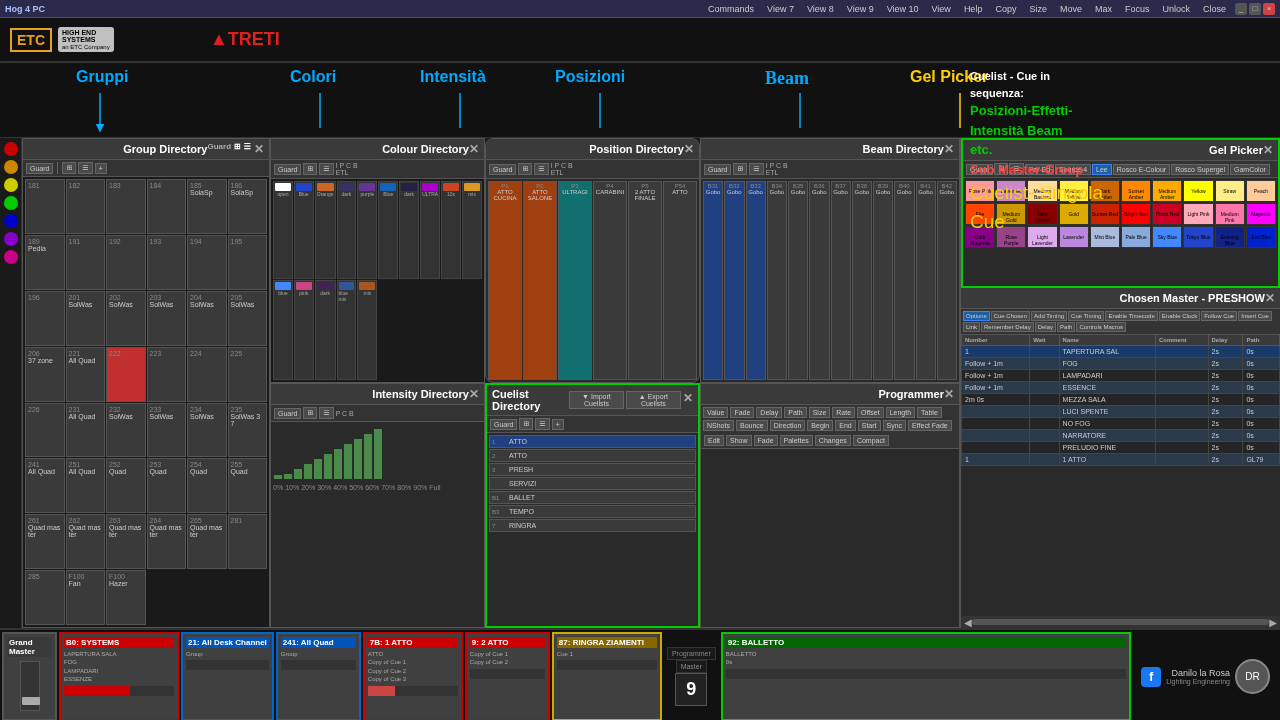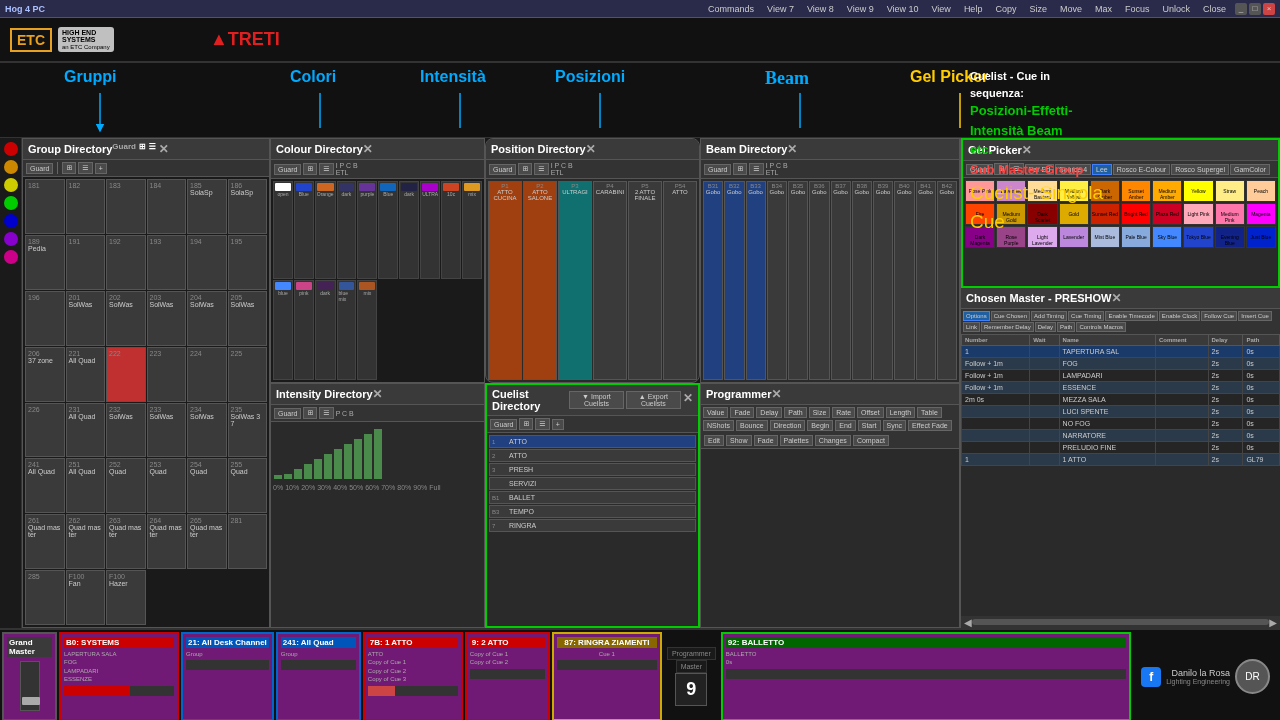--- a/index.html
+++ b/index.html
@@ -74,21 +74,21 @@
       font-family: Liberation Serif, serif;
     }
     .annotation-label.gel {
       color: #ffcc00;
     }
     .panel-header {
       background: #3a3a3a;
       padding: 3px 5px;
       display: flex;
       align-items: center;
-      justify-content: flex-start;
+      justify-content: flex-end;
       border-bottom: 1px solid #555;
       font-size: 10px;
       font-weight: bold;
       color: #fff;
     }
     .panel-title {
       font-size: 11px;
       font-weight: bold;
       color: #fff;
     }
@@ -367,21 +367,21 @@
       background: #111;
       border-top: 2px solid #333;
       display: flex;
       align-items: stretch;
       gap: 2px;
       padding: 2px;
       overflow: hidden;
     }
     .task-item {
       border: 2px solid #555;
-      background: #701a75;
+      background: #404040;
       display: flex;
       flex-direction: column;
       padding: 3px;
       cursor: pointer;
       font-size: 7px;
       color: #ccc;
       min-width: 80px;
       overflow: hidden;
     }
     .task-item.red-border { border-color: #cc0000; }
@@ -650,21 +650,21 @@
 
 <div id="header">
   <div id="header-logos">
     <span class="logo-etc">ETC</span>
     <div class="logo-hs" style="font-size:7px; padding:2px 4px;">HIGH END<br>SYSTEMS<br><span style="font-size:6px; font-weight:normal;">an ETC Company</span></div>
   </div>
   <span class="logo-treti">▲TRETI</span>
 </div>
 
 <div id="annotations">
-  <span class="annotation-label" style="left:64px; top:5px;">Gruppi</span>
+  <span class="annotation-label" style="left:76px; top:5px;">Gruppi</span>
   <span class="annotation-label" style="left:290px; top:5px;">Colori</span>
   <span class="annotation-label" style="left:420px; top:5px;">Intensità</span>
   <span class="annotation-label" style="left:555px; top:5px;">Posizioni</span>
   <span class="annotation-label beam" style="left:765px; top:5px; font-size:18px;">Beam</span>
   <span class="annotation-label gel" style="left:910px; top:5px; font-size:16px;">Gel Picker</span>
 
   <svg style="position:absolute;top:0;left:0;width:100%;height:100%;pointer-events:none;">
     <line x1="100" y1="30" x2="100" y2="65" stroke="#00aaff" stroke-width="1.5" marker-end="url(#arr)"></line>
     <line x1="320" y1="30" x2="320" y2="65" stroke="#00aaff" stroke-width="1.5"></line>
     <line x1="460" y1="30" x2="460" y2="65" stroke="#00aaff" stroke-width="1.5"></line>
@@ -1465,21 +1465,21 @@
   </div>
 
   <div class="task-item red-border" style="min-width:85px;">
     <div class="task-item-title red">9: 2 ATTO</div>
     <div class="task-item-content">
       Copy of Cue 1<br>Copy of Cue 2
     </div>
     <div style="height:10px;background:#333;margin-top:2px;"></div>
   </div>
 
-  <div class="task-item yellow-border" style="min-width:110px;text-align:center;">
+  <div class="task-item yellow-border" style="min-width:110px;">
     <div class="task-item-title" style="background:#886600;">87: RINGRA ZIAMENTI</div>
     <div class="task-item-content">Cue 1</div>
     <div style="height:10px;background:#333;margin-top:2px;"></div>
   </div>
 
   <div style="display:flex;flex-direction:column;align-items:center;justify-content:center;min-width:55px;">
     <div class="prog-master-label">Programmer</div>
     <div class="prog-master-label">Master</div>
     <div style="font-size:18px;font-weight:bold;color:#fff;background:#222;padding:5px 10px;border:1px solid #555;">9</div>
   </div>

